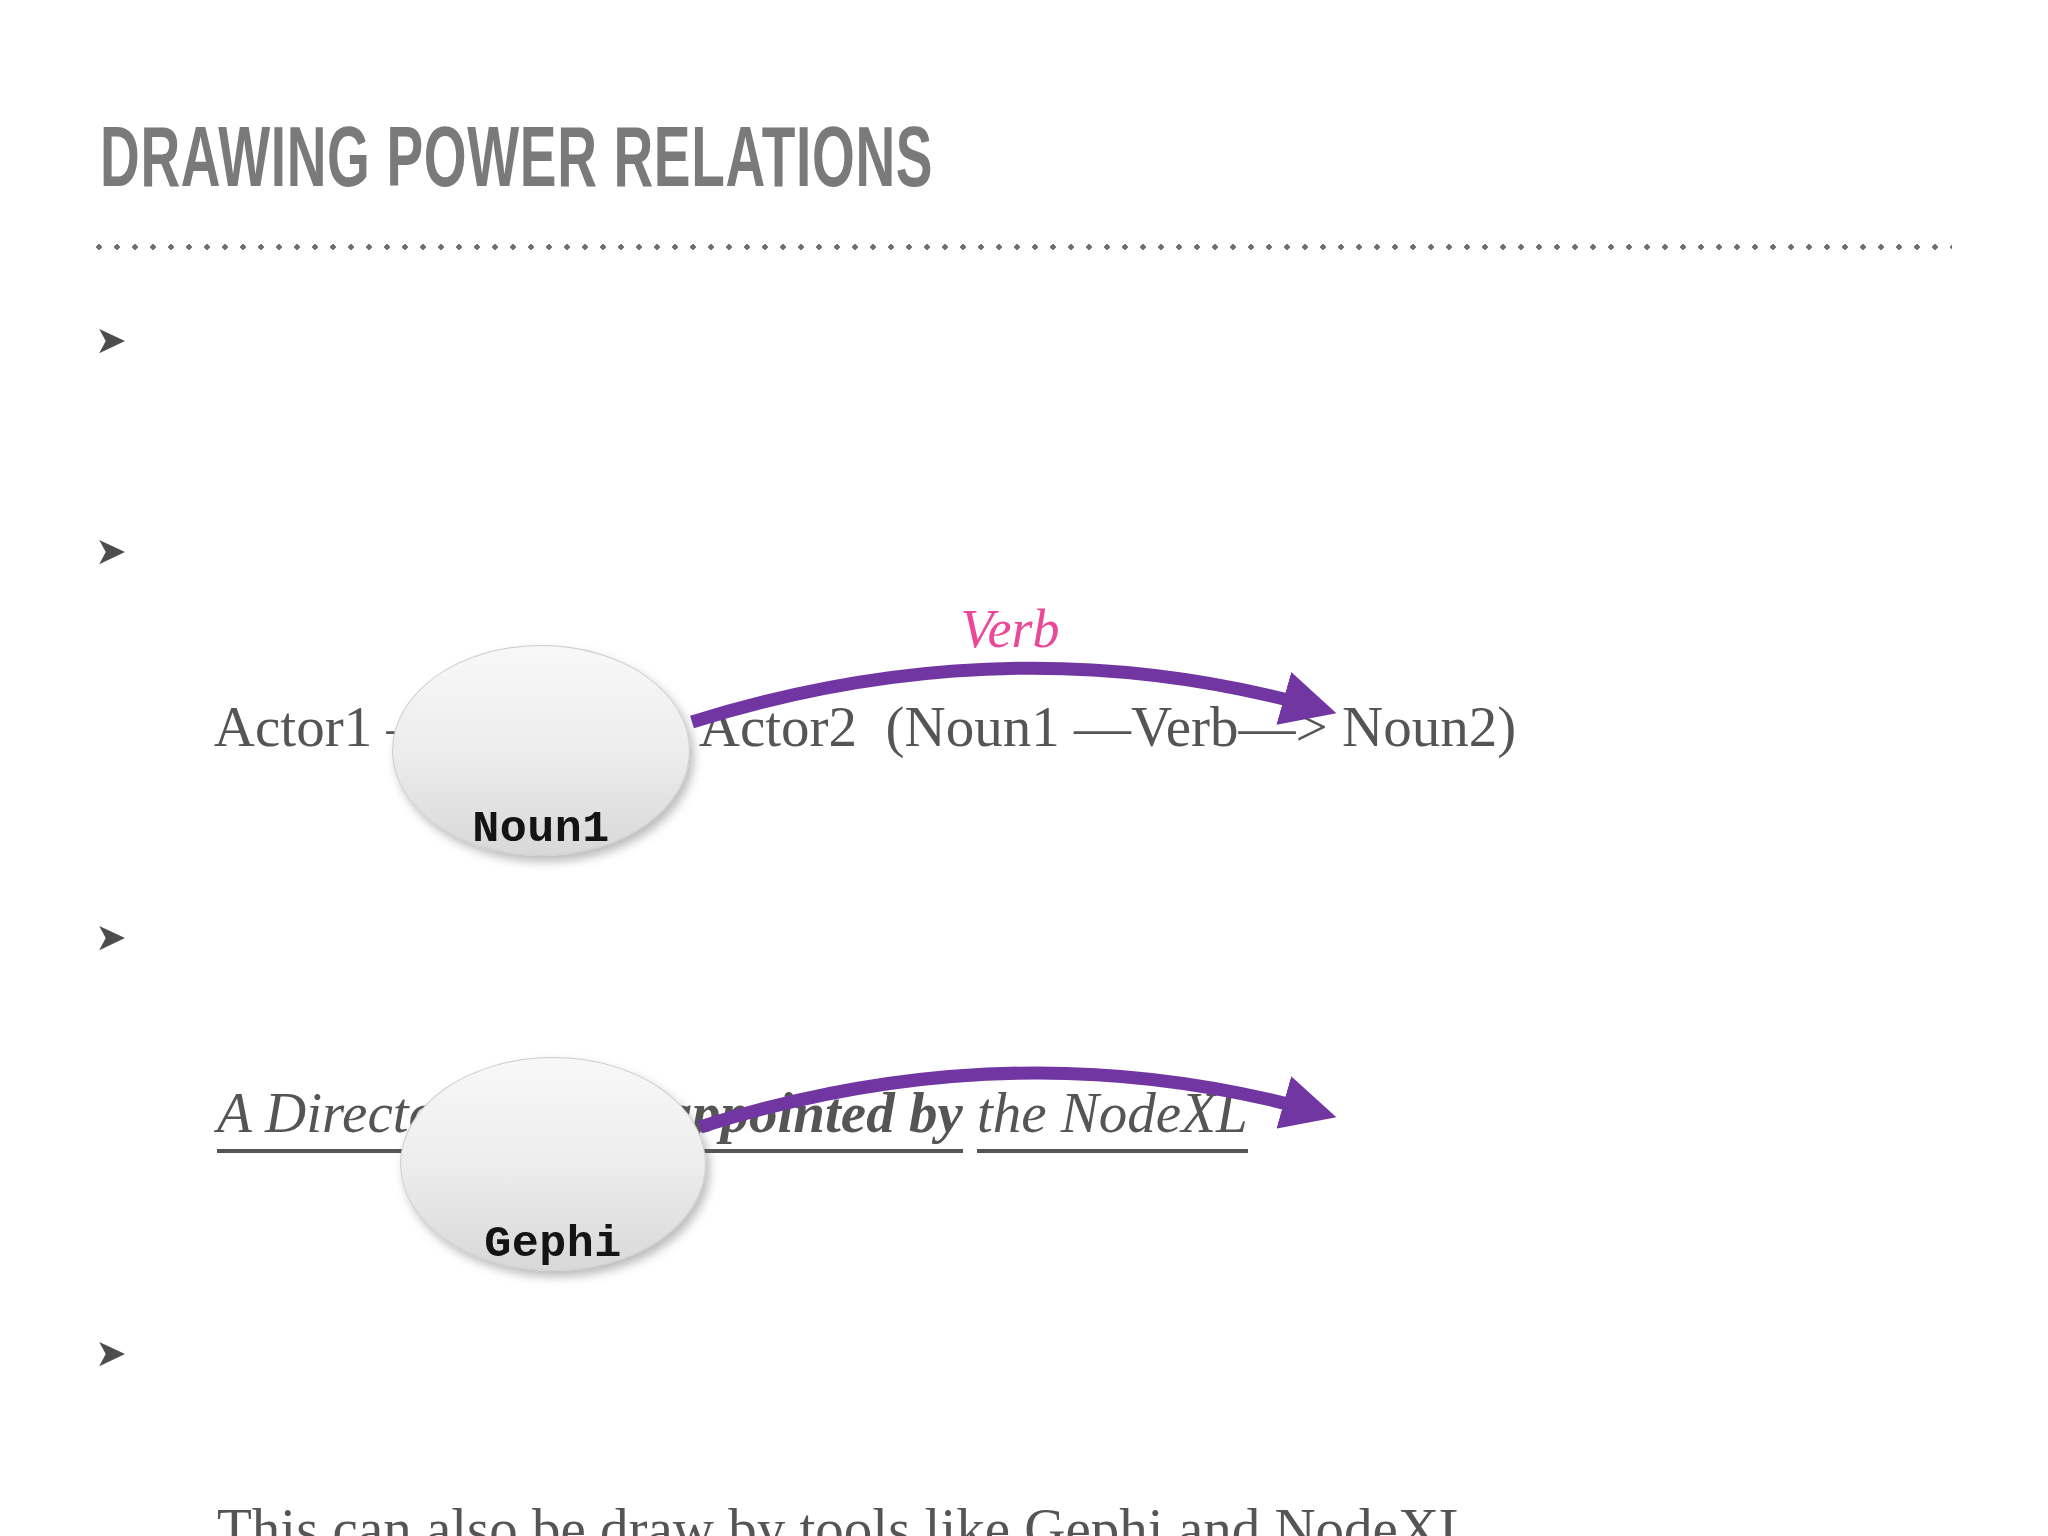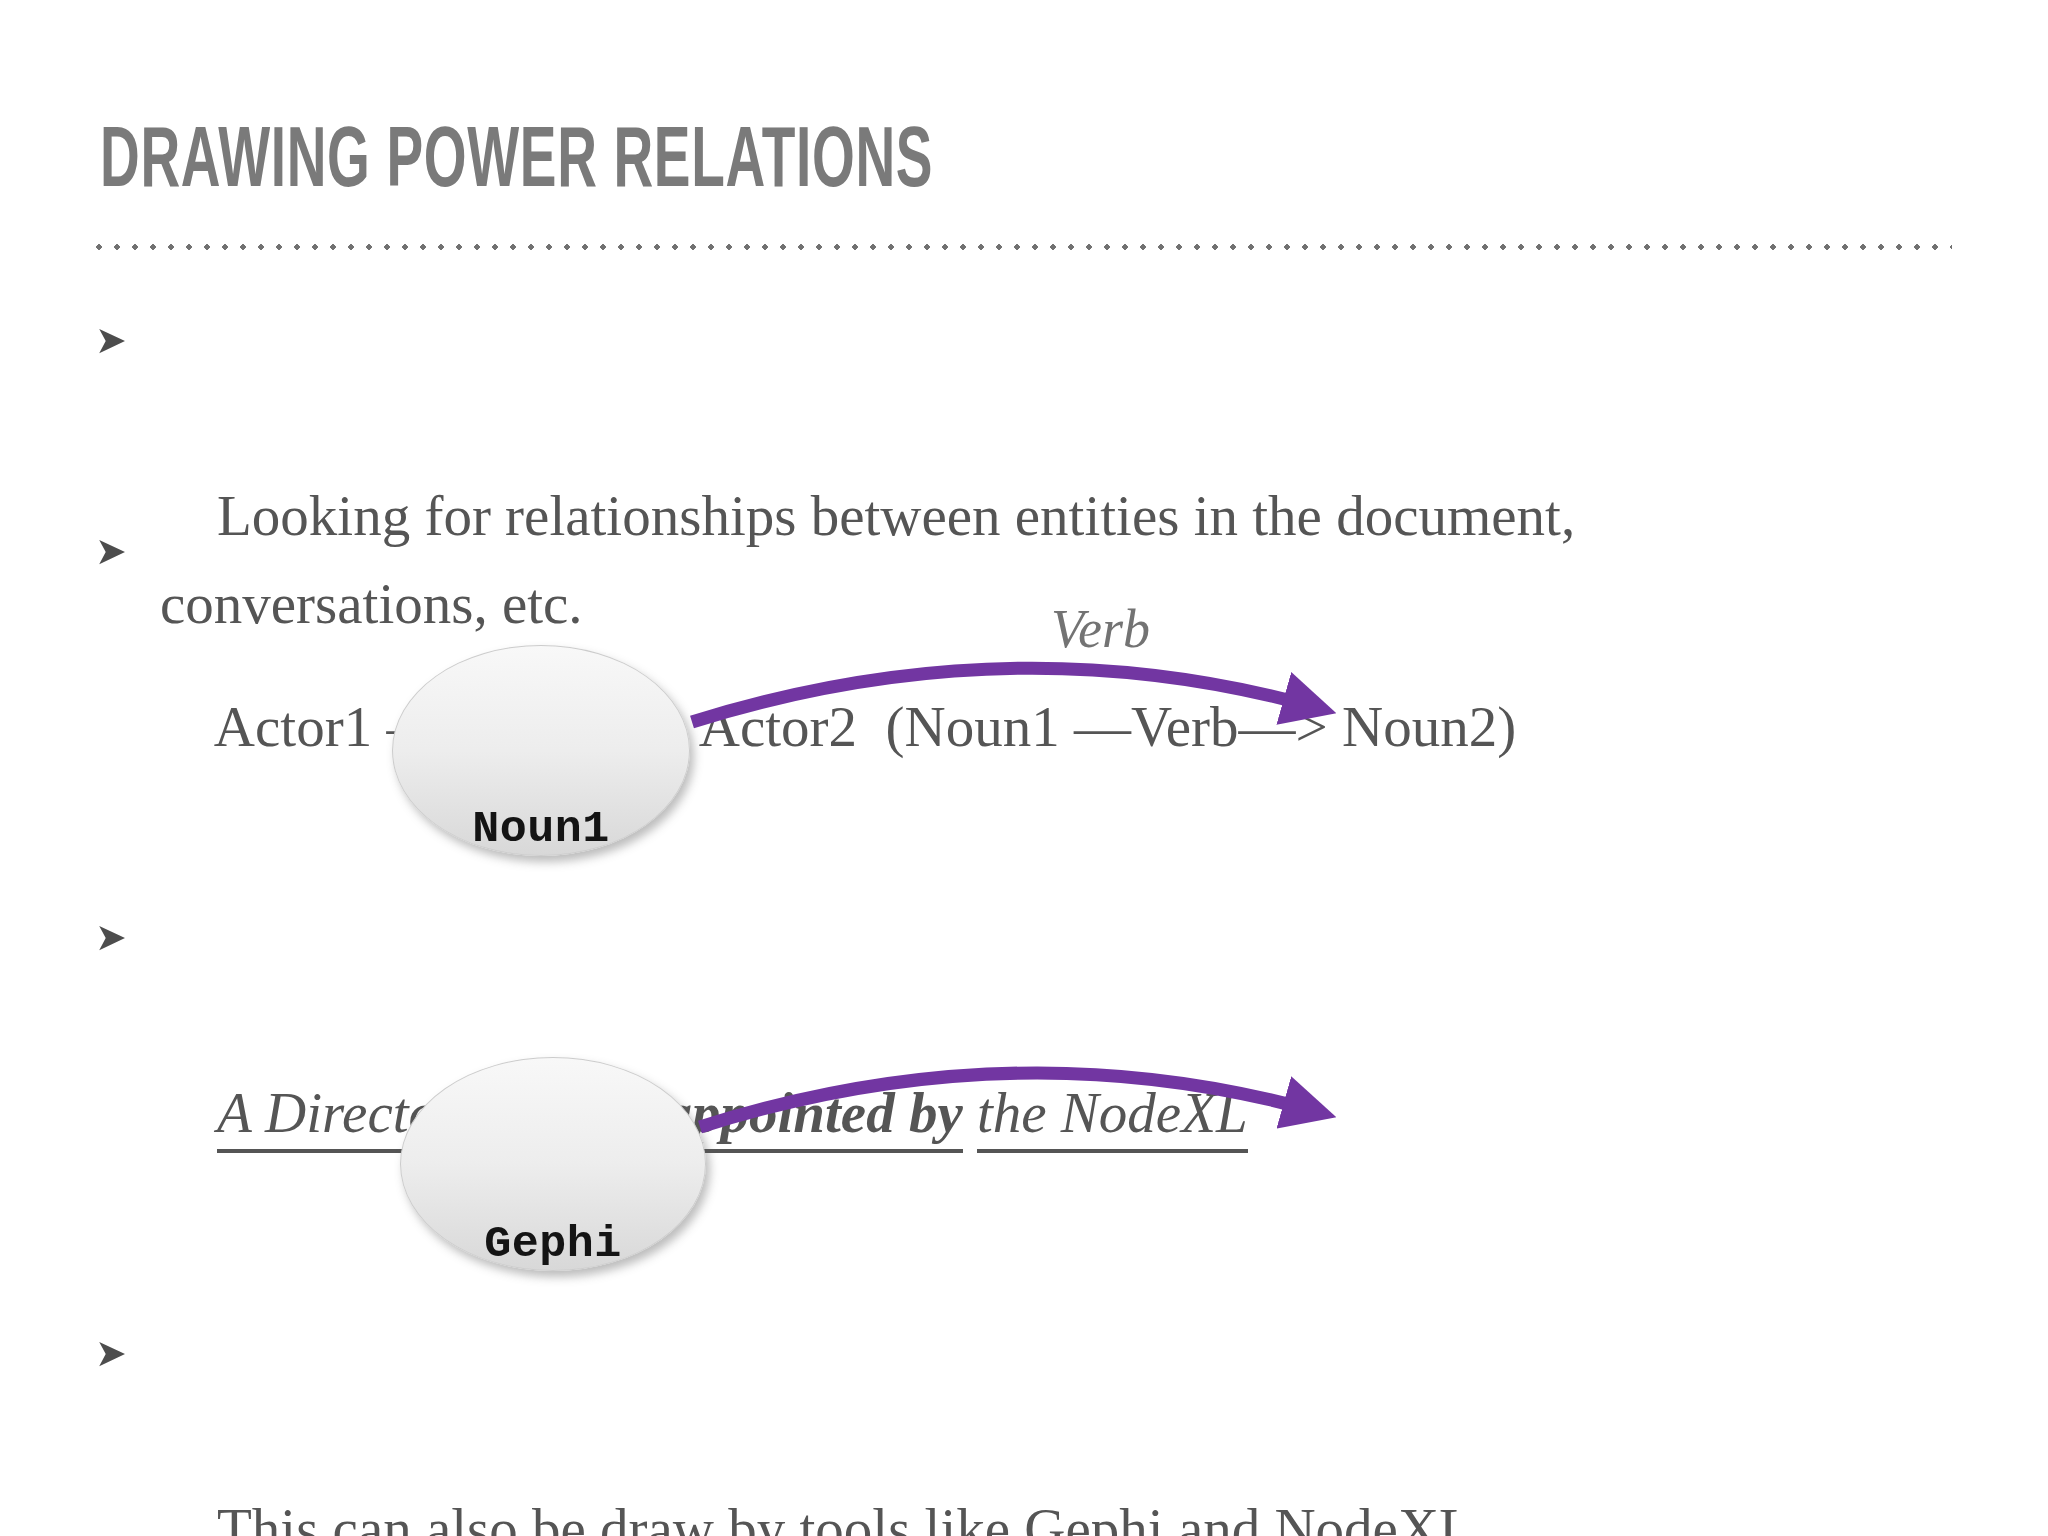--- a/index.html
+++ b/index.html
@@ -31,22 +31,22 @@
   }
   .b1{top:296px;width:1790px;}
   .b2{top:507px;white-space:pre;}
   .b3{top:893px;}
   .b4{top:1309px;}
   .it{font-style:italic;}
   .bold{font-weight:bold;}
   .ul{border-bottom:4px solid #555555;padding-bottom:5px;}
   
   .edge-label{
-    position:absolute;width:280px;text-align:right;
-    font-size:54px;font-style:italic;color:#737373;line-height:1.1;
+    position:absolute;width:280px;text-align:center;
+    font-size:54px;font-style:italic;color:#ec4899;line-height:1.1;
   }
   .edge-label.verb{left:870px;top:600px;}
   .edge-label.appoints{left:870px;top:994px;}
   
   .node{
     position:absolute;border-radius:50%;
     background:linear-gradient(to bottom,#f8f8f8 0%,#ededed 50%,#d8d8d8 100%);
     border:1px solid #cccccc;
     box-shadow:4px 6px 10px rgba(90,90,90,0.40);
     display:flex;align-items:flex-end;justify-content:center;
@@ -64,21 +64,20 @@
 <body>
 
 <div class="slide">
 
   <div class="title">DRAWING POWER RELATIONS</div>
 
   <div class="dotted-rule"></div>
 
   <div class="bullet b1">
     <span class="marker">➤</span>
-    <span>Looking for relationships between entities in the document, conversations, etc.</span>
   </div>
 
   <div class="bullet b2">
     <span class="marker">➤</span>
     <span>Actor1 —Action—&gt; Actor2  (Noun1 —Verb—&gt; Noun2)</span>
   </div>
 
   <div class="edge-label verb">Verb</div>
   <div class="node n1">
     <span>Noun1</span>

